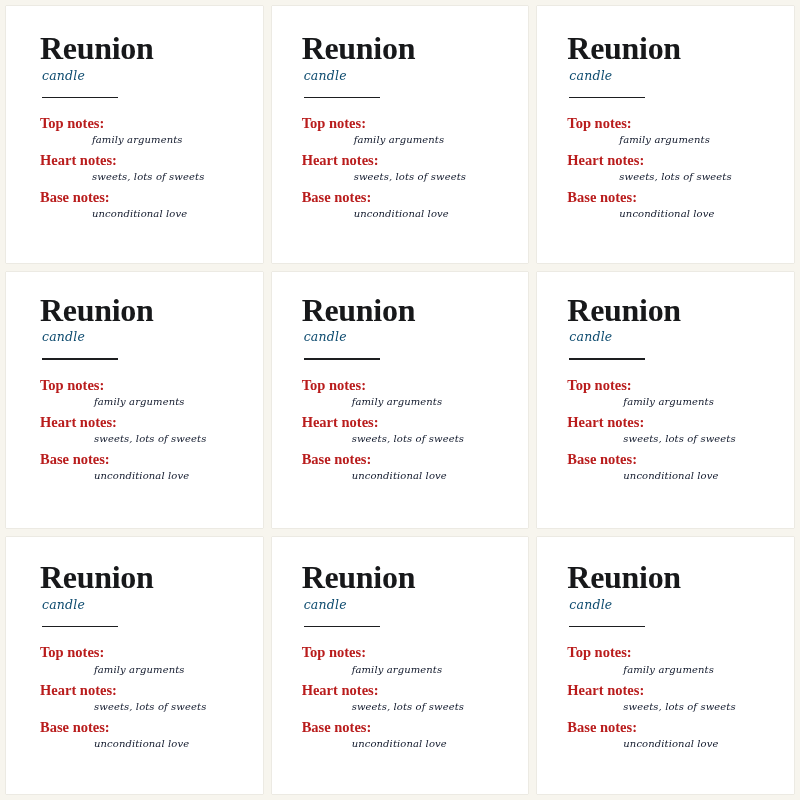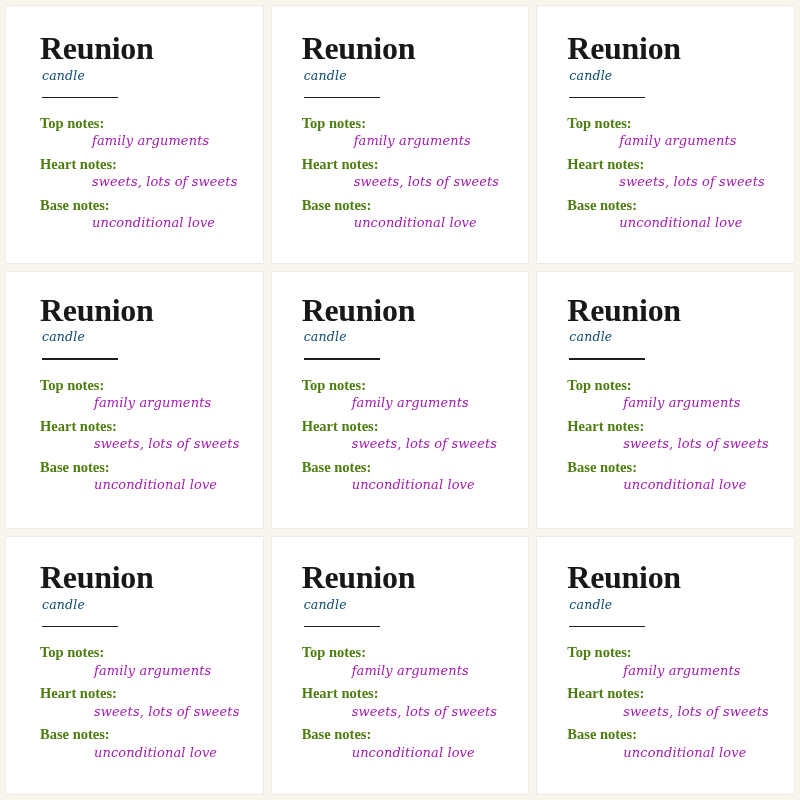--- a/index.html
+++ b/index.html
@@ -57,29 +57,29 @@
     margin: 0;
     padding: 0;
   }
   .note-row {
     margin-bottom: 5px;
   }
   .note-label {
     font-family: "Liberation Serif", serif;
     font-weight: bold;
     font-size: 14.5px;
-    color: #4d7c0f;
+    color: #b91c1c;
     margin: 0;
     line-height: 1.25;
   }
   .note-value {
     font-family: "DejaVu Serif", serif;
     font-style: italic;
-    font-size: 13px;
-    color: #a21caf;
+    font-size: 10px;
+    color: #0f172a;
     margin: 1px 0 0 0;
     padding-left: 52px;
     line-height: 1.3;
     letter-spacing: 0.1px;
   }
   
   .card-0 { padding-top: 26px; padding-left: 34px; }
   .card-1 { padding-top: 26px; padding-left: 30px; }
   .card-2 { padding-top: 26px; padding-left: 30px; }
   .card-3 { padding-top: 22px; padding-left: 34px; }

